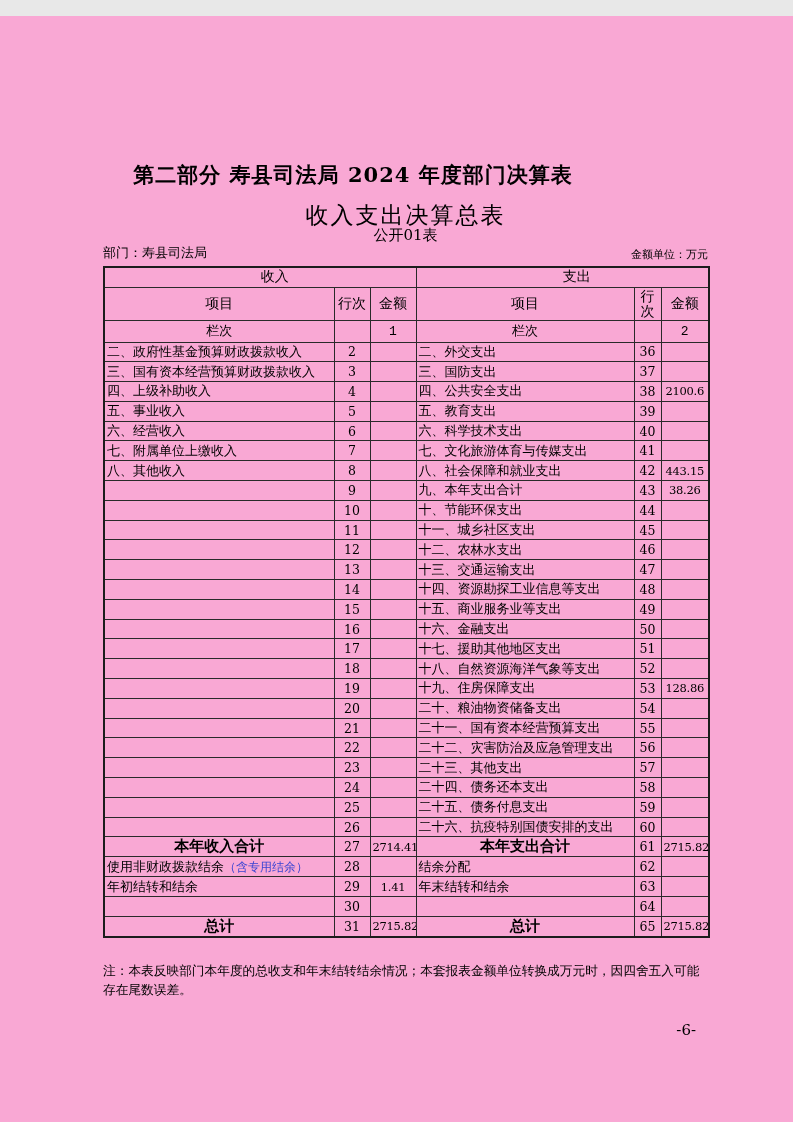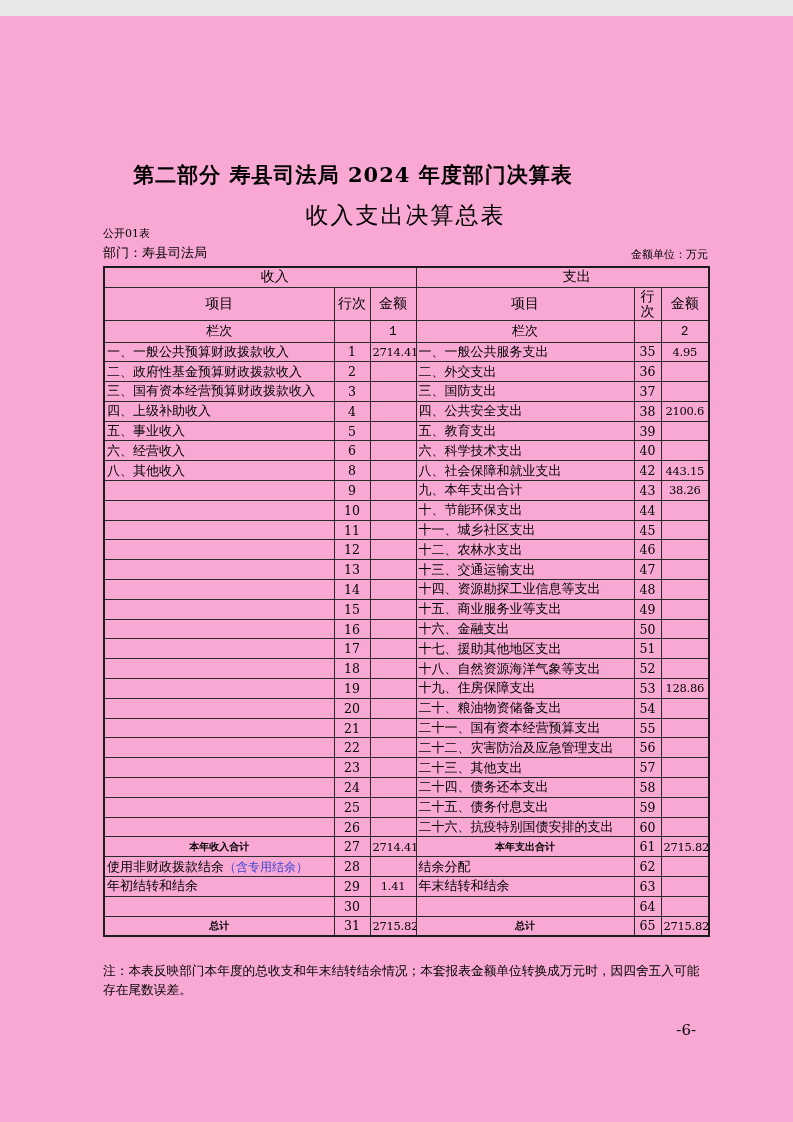--- a/index.html
+++ b/index.html
@@ -26,22 +26,22 @@
   .table-title {
     position: absolute;
     top: 184px; left: 103px; width: 605px;
     text-align: center;
     font-size: 23px;
     letter-spacing: 2px;
   }
   .table-code {
     position: absolute;
     top: 210px; left: 103px; width: 605px;
-    text-align: left;
-    font-size: 11px;
+    text-align: center;
+    font-size: 15px;
   }
   .meta-row {
     position: absolute;
     top: 228px; left: 103px; width: 605px;
     display: flex;
     justify-content: space-between;
     align-items: flex-end;
     text-align: center;
   }
   .dept-label { font-size: 13px; }
@@ -65,21 +65,21 @@
   tr.hrow1 { height: 20px; }
   tr.hrow1 th { font-size: 14px; text-align: center; padding-left: 31px; }
   tr.hrow2 { height: 33px; }
   tr.hrow2 th { font-size: 14px; text-align: center; white-space: normal; line-height: 15px; }
   tr.hrow3 { height: 22px; }
   tr.hrow3 td { font-size: 13px; text-align: center; font-family: Liberation Mono, monospace; }
   tbody tr { height: 19.8px; }
   td.item { font-size: 13px; text-align: left; padding-left: 3px; }
   td.num  { font-size: 12.5px; text-align: center; padding: 0; }
   td.amt  { font-size: 11.5px; text-align: center; padding: 0; letter-spacing: -0.3px; }
-  td.item.total { text-align: center; font-weight: bold; font-size: 10px; }
+  td.item.total { text-align: center; font-weight: bold; font-size: 15px; }
   .note-blue { font-size: 12px; }
   .footnote {
     position: absolute;
     top: 945px; left: 103px; width: 612px;
     font-size: 12.7px;
     line-height: 19px;
   }
   .page-number {
     position: absolute;
     top: 1005px; left: 103px; width: 605px;
@@ -128,28 +128,20 @@
         <td>栏次</td>
         <td></td>
         <td>1</td>
         <td>栏次</td>
         <td></td>
         <td>2</td>
       </tr>
     </thead>
     <tbody id="table-body">
         <tr>
-          <td class="item">一、一般公共预算财政拨款收入</td>
-          <td class="num">1</td>
-          <td class="amt">2714.41</td>
-          <td class="item">一、一般公共服务支出</td>
-          <td class="num">35</td>
-          <td class="amt">4.95</td>
-        </tr>
-        <tr>
           <td class="item">二、政府性基金预算财政拨款收入</td>
           <td class="num">2</td>
           <td class="amt"></td>
           <td class="item">二、外交支出</td>
           <td class="num">36</td>
           <td class="amt"></td>
         </tr>
         <tr>
           <td class="item">三、国有资本经营预算财政拨款收入</td>
           <td class="num">3</td>
@@ -173,20 +165,28 @@
           <td class="item">五、教育支出</td>
           <td class="num">39</td>
           <td class="amt"></td>
         </tr>
         <tr>
           <td class="item">六、经营收入</td>
           <td class="num">6</td>
           <td class="amt"></td>
           <td class="item">六、科学技术支出</td>
           <td class="num">40</td>
+          <td class="amt"></td>
+        </tr>
+        <tr>
+          <td class="item">七、附属单位上缴收入</td>
+          <td class="num">7</td>
+          <td class="amt"></td>
+          <td class="item">七、文化旅游体育与传媒支出</td>
+          <td class="num">41</td>
           <td class="amt"></td>
         </tr>
         <tr>
           <td class="item">八、其他收入</td>
           <td class="num">8</td>
           <td class="amt"></td>
           <td class="item">八、社会保障和就业支出</td>
           <td class="num">42</td>
           <td class="amt">443.15</td>
         </tr>

